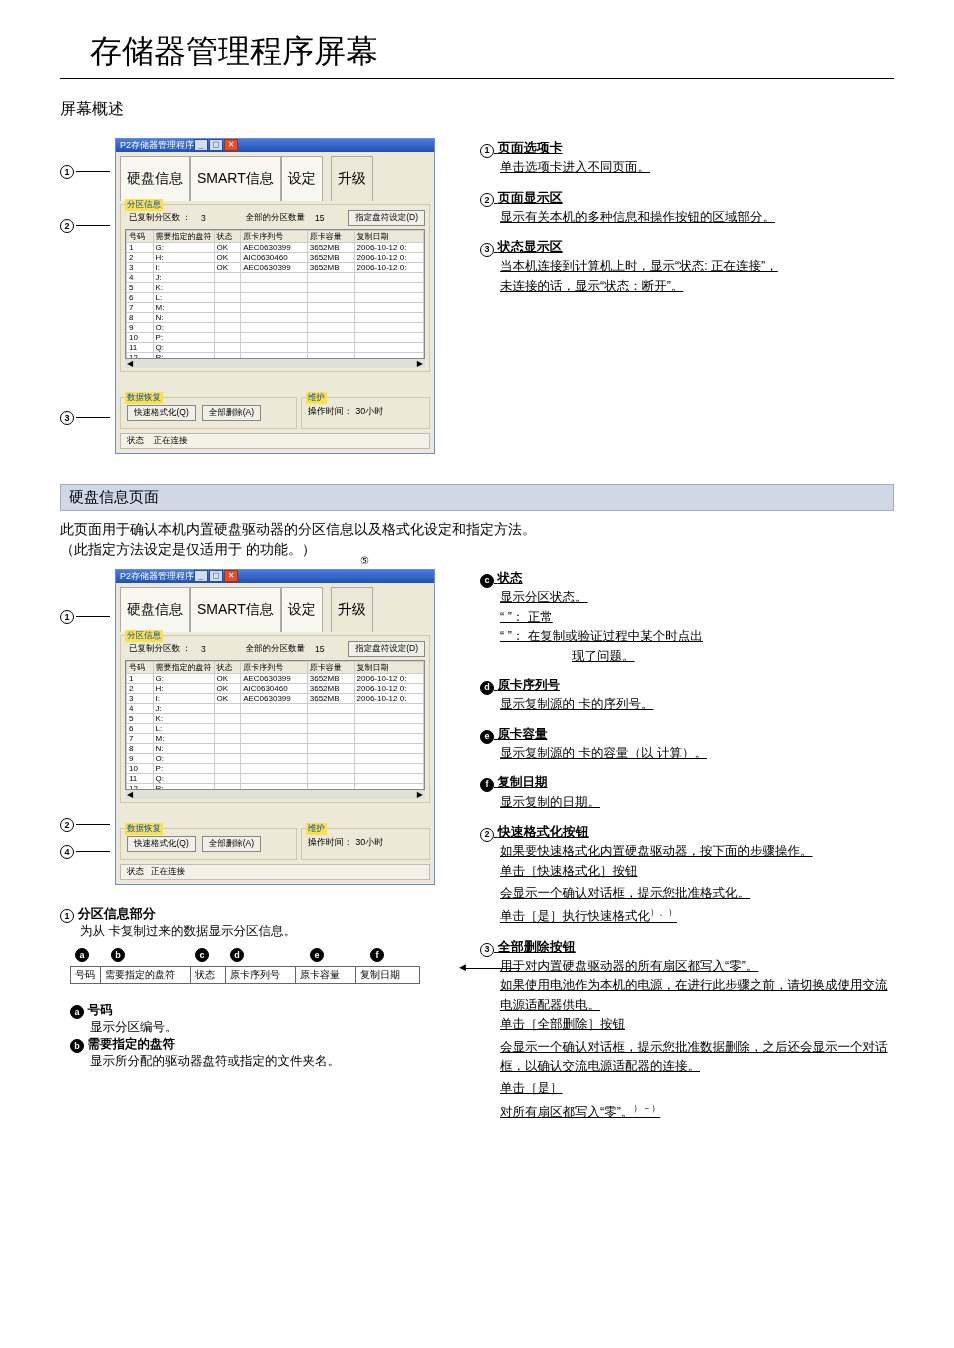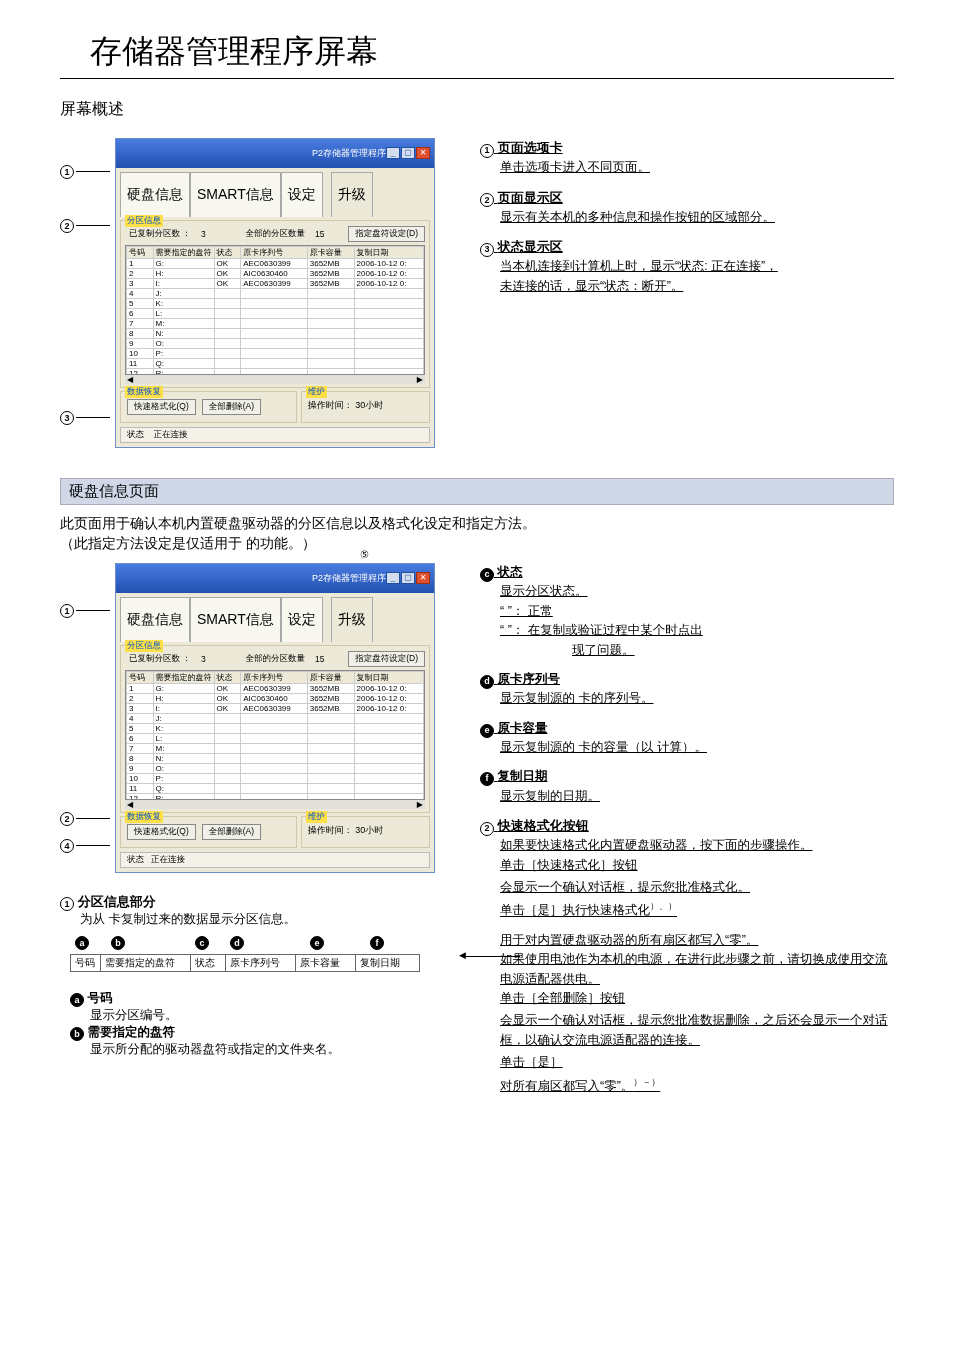--- a/index.html
+++ b/index.html
@@ -14,38 +14,38 @@
   .circ { display: inline-flex; width: 14px; height: 14px; border: 1px solid #000; border-radius: 50%; align-items: center; justify-content: center; font-size: 9px; font-weight: bold; position: relative; top: 1px; }
   .circ-solid { background: #000; color: #fff; }
   .desc-block { margin-bottom: 10px; text-decoration: underline; }
   .desc-head { font-weight: bold; font-size: 13px; }
   .desc-body { margin-left: 20px; font-size: 12.5px; }
   .section-bar { background: #d0d8e8; border: 1px solid #aab; padding: 3px 8px; font-size: 15px; margin: 30px 0 10px 0; }
   .para { font-size: 14px; margin-bottom: 2px; }
   
   
   .app-window { border: 1px solid #6a8cc8; background: #ece9d8; font-size: 9px; position: relative; width: 320px; margin-left: 55px; }
-  .app-title-bar { background: linear-gradient(#4a7ce0, #2050b0); color: #fff; padding: 8px 4px; display: flex; justify-content: flex-end; font-size: 9px; }
+  .app-title-bar { background: linear-gradient(#4a7ce0, #2050b0); color: #fff; padding: 0 4px; display: flex; justify-content: flex-start; font-size: 9px; }
   .win-btns { display: flex; gap: 1px; }
   .win-btn { width: 14px; height: 12px; background: #d4dcf0; border: 1px solid #2050a0; text-align: center; line-height: 10px; font-size: 8px; color: #2050a0;}
   .win-btn.close { background: #e05030; color: #fff; border-color: #a03010; }
   .app-body { padding: 4px; }
   .tabs-row { display: flex; }
   .tab-btn { background: #f8f8f0; border: 1px solid #aaa; border-bottom: none; padding: 13px 6px; font-size: 14px; }
   .tab-btn.last { background: #ece9d8; margin-left: 8px; }
   .group { border: 1px solid #d0c8a8; padding: 3px 4px; margin-top: 3px; position: relative; }
   .group-label { position: absolute; top: -6px; left: 4px; background: #fde047; color: #0050d0; font-size: 8.5px; padding: 0 2px; }
   .info-line { display: flex; gap: 10px; font-size: 8.5px; margin: 2px 0 3px 4px; align-items:center;}
   .app-btn { background: #f0f0e8; border: 1px solid #888; padding: 1px 6px; font-size: 8.5px; }
   table.data { border-collapse: collapse; width: 100%; font-size: 8px; background: #fff; }
   table.data th, table.data td { border: 1px solid #ccc; padding: 0 2px; text-align: left; white-space: nowrap; overflow: hidden; }
   table.data th { background: #ece9d8; font-weight: normal; }
   .tbl-wrap { max-height: 130px; overflow: hidden; border:1px solid #888;}
   .scroll-hint { display:flex; justify-content:space-between; background:#e0e0d8; font-size:8px; padding:0 2px;}
-  .bottom-row { display: flex; gap: 4px; margin-top: 0; }
+  .bottom-row { display: flex; gap: 4px; margin-top: 22px; }
   .status-bar { border: 1px solid #bbb; background: #f4f2e8; padding: 1px 6px; font-size: 8.5px; margin-top: 4px; }
   
   
   .callout { position: absolute; left: 0px; display: flex; align-items: center; gap: 2px; }
   .callout .circ { background:#fff; }
   .callout-line { flex:1; border-top: 1px solid #000; }
   
   
   .col-strip { display: flex; border: 1px solid #666; font-size: 10px; height: 18px; margin-bottom: 18px; margin-left: 10px; width: 350px;}
   .col-strip div { border-right: 1px solid #666; padding: 1px 4px; position: relative; }
@@ -509,20 +509,21 @@
         <div class="desc-head"><span class="circ">2</span> <span>快速格式化按钮</span></div>
         <div class="desc-body">如果要快速格式化内置硬盘驱动器，按下面的步骤操作。</div>
         <ol class="steps">
           <li>单击［快速格式化］按钮</li>
           <li>会显示一个确认对话框，提示您批准格式化。</li>
           <li><span>单击［是］执行快速格式化</span><sup>）、）</sup></li>
         </ol>
       </div>
 
       <div class="desc-block">
+        <div class="desc-head"><span class="circ">3</span> <span>全部删除按钮</span></div>
         <div class="desc-body">用于对内置硬盘驱动器的所有扇区都写入“零”。</div>
         <div class="desc-body">如果使用电池作为本机的电源，在进行此步骤之前，请切换成使用交流电源适配器供电。</div>
         <ol class="steps">
           <li>单击［全部删除］按钮</li>
           <li>会显示一个确认对话框，提示您批准数据删除，之后还会显示一个对话框，以确认交流电源适配器的连接。</li>
           <li>单击［是］</li>
           <li><span>对所有扇区都写入“零”。</span><sup>）－）</sup></li>
         </ol>
       </div>
     </div>

